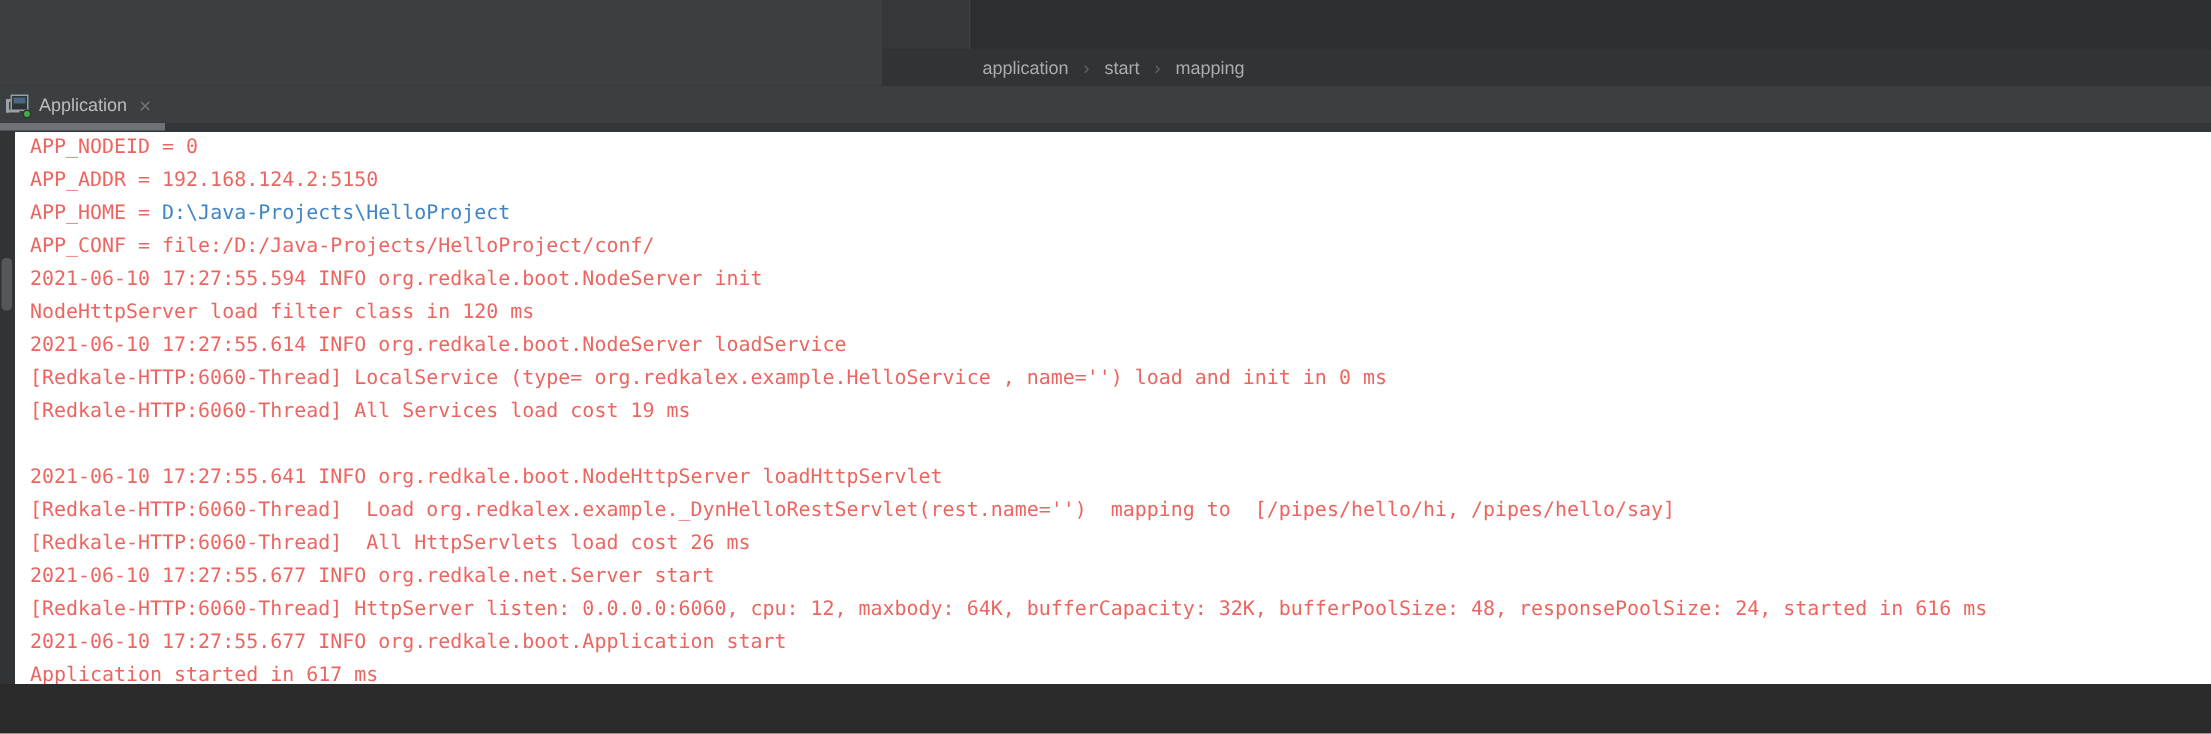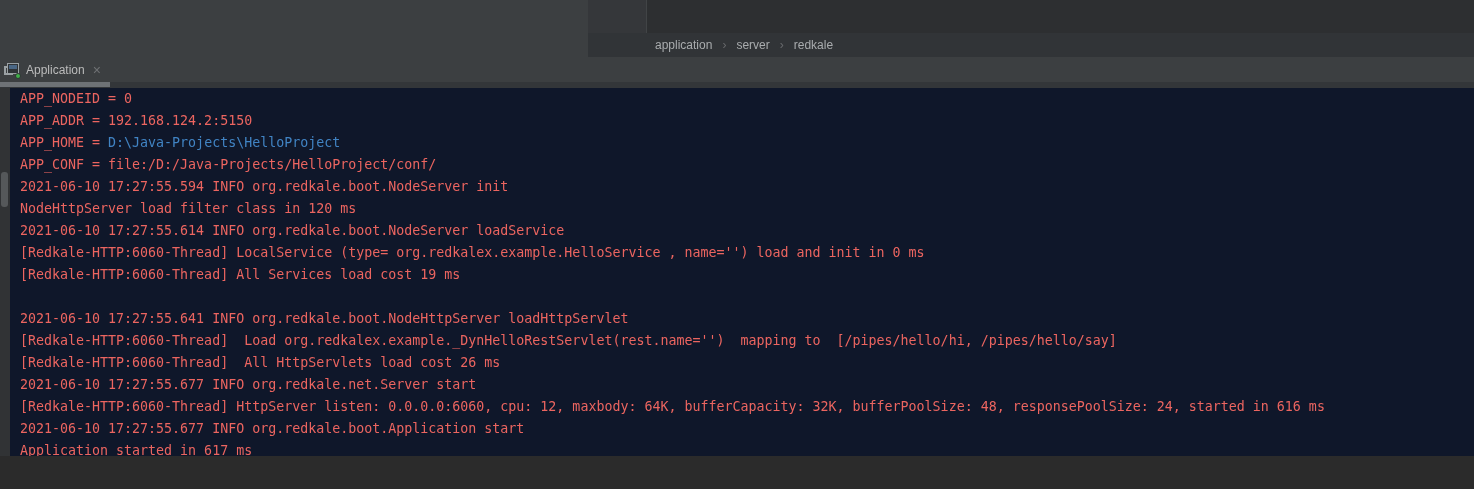--- a/index.html
+++ b/index.html
@@ -55,21 +55,21 @@
   .ti-main::after {
     content: ""; position: absolute; left: 1px; top: 1px; right: 1px; height: 4px;
     background: #4a6785;
   }
   .ti-dot {
     position: absolute; right: -1px; bottom: -2px; width: 6px; height: 6px;
     border-radius: 50%; background: #3fae48; border: 1px solid #2f3335;
   }
 
   
-  .console { display: flex; height: 368px; width: 100%; background: #0f172a; }
+  .console { display: flex; height: 368px; width: 100%; background: #ffffff; }
   .gutter { width: 10px; background: #313335; position: relative; flex: none; }
   .thumb {
     position: absolute; left: 1px; top: 84px; width: 7px; height: 35px;
     border-radius: 3px; background: #55585a;
   }
   .output {
     flex: 1; min-width: 0;
     padding-left: 10px;
     font-family: "DejaVu Sans Mono", monospace;
     font-size: 13.3px; line-height: 22px;
@@ -88,23 +88,23 @@
   <div class="top-row">
     <div class="editor-pane"></div>
     <div class="right-col">
       <div class="upper-strip">
         <div class="mini-panel"></div>
         <div class="upper-rest"></div>
       </div>
       <div class="breadcrumb-bar" id="breadcrumb">
           <span class="crumb">application</span>
           <span class="crumb-sep">›</span>
-          <span class="crumb">server</span>
+          <span class="crumb">start</span>
           <span class="crumb-sep">›</span>
-          <span class="crumb">redkale</span>
+          <span class="crumb">mapping</span>
         </div>
     </div>
   </div>
 
   <div class="tabbar">
     <div class="tab">
       <span class="tab-icon">
         <span class="ti-back"></span>
         <span class="ti-main"></span>
         <span class="ti-dot"></span>

